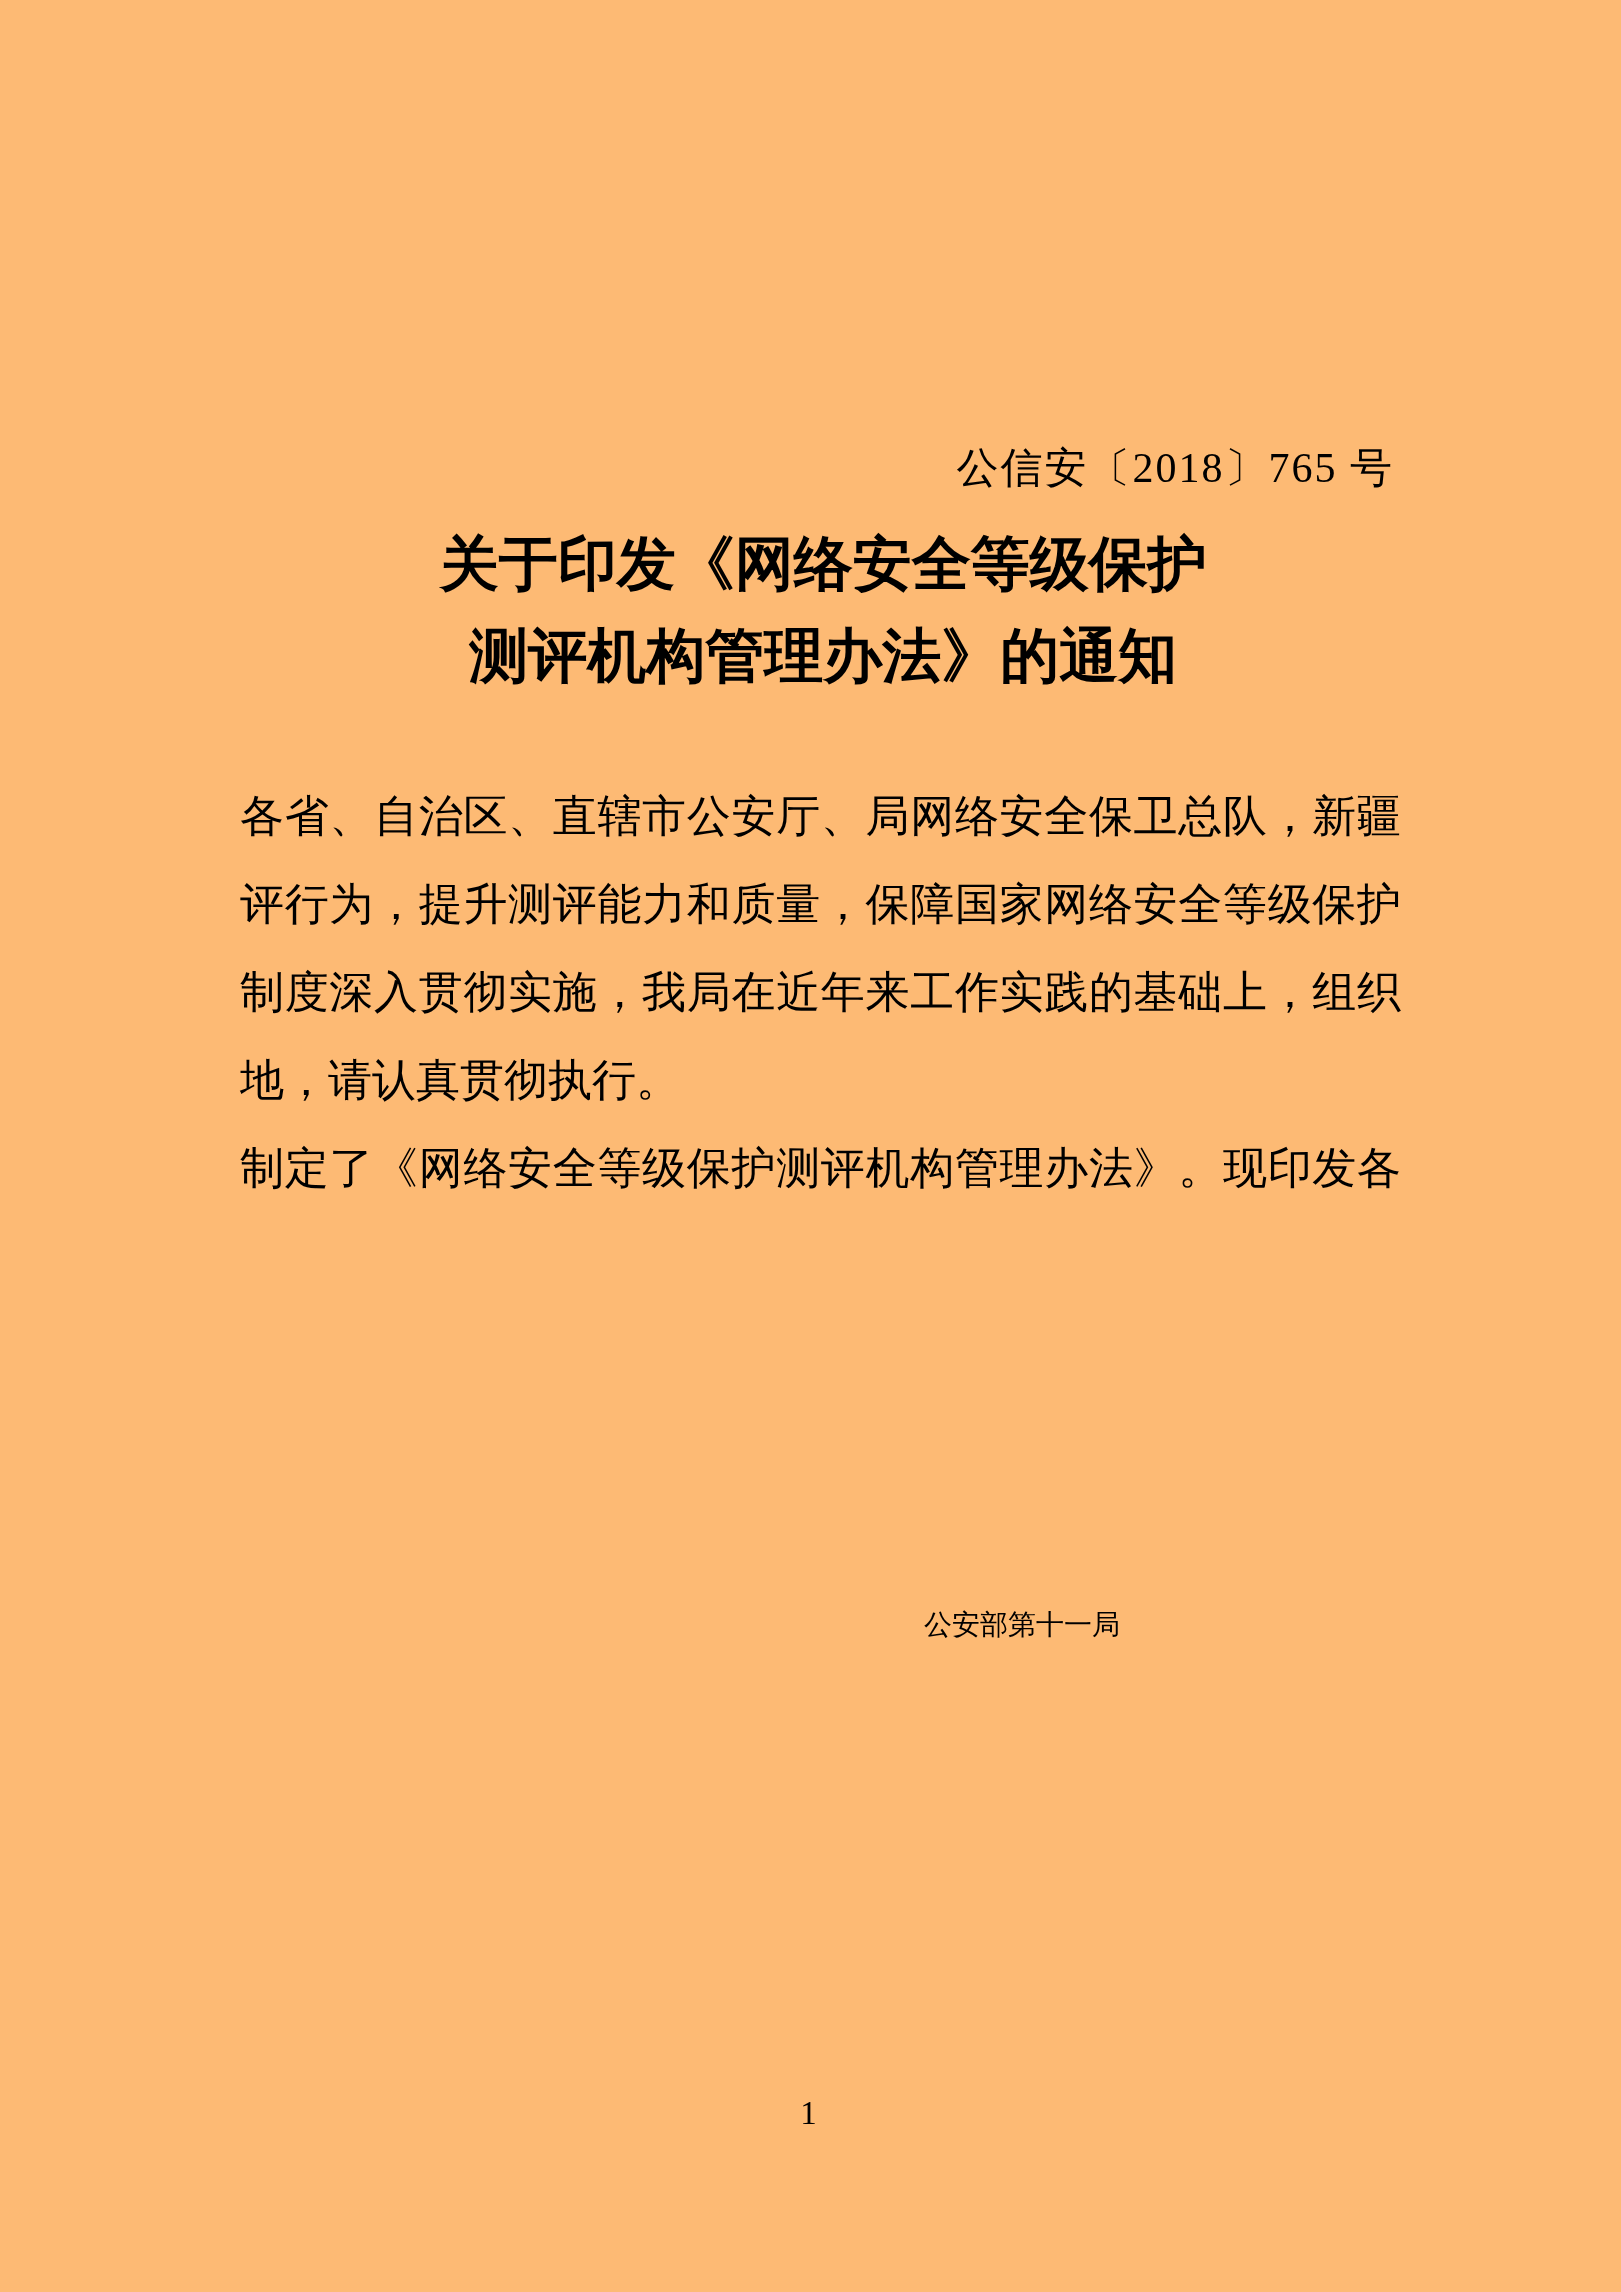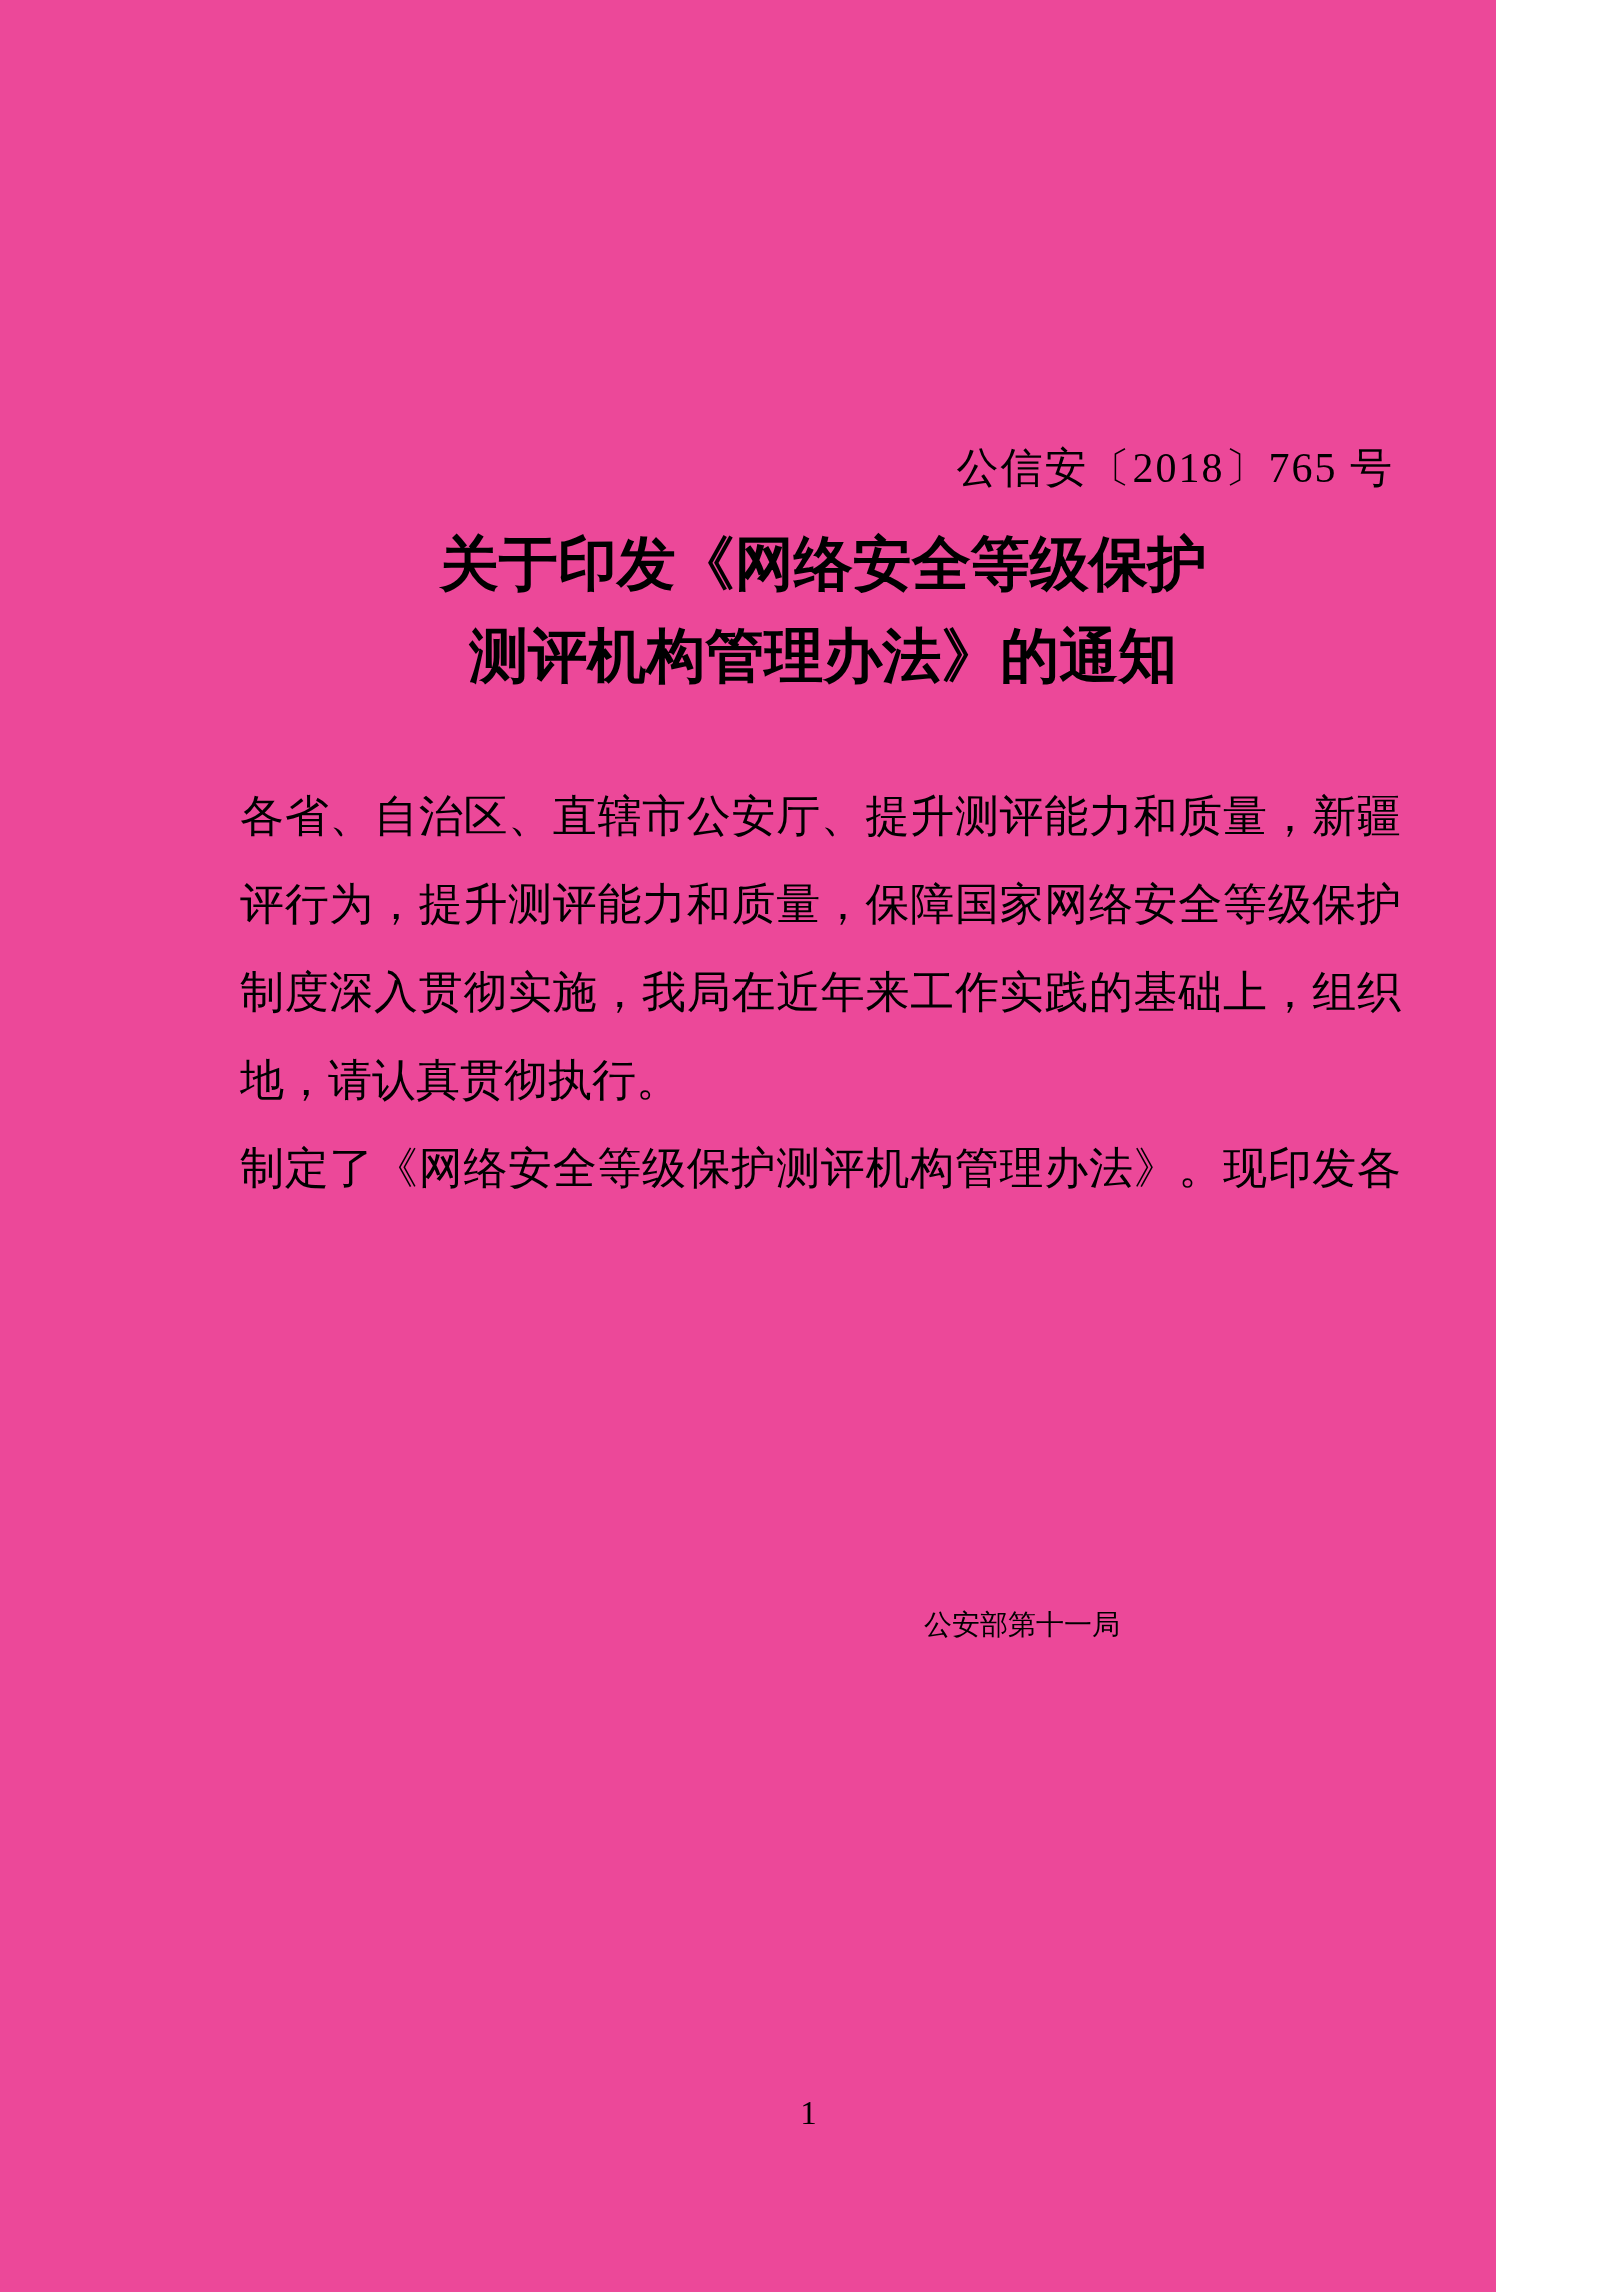--- a/index.html
+++ b/index.html
@@ -2,23 +2,23 @@
 <html><head>
 <meta charset="utf-8">
 <style>
   html, body {
     margin: 0;
     padding: 0;
     background: #ffffff;
   }
   .page {
     position: relative;
-    width: 1496px;
+    width: 1621px;
     height: 2293px;
-    background: #ec4899;
+    background: #fdba74;
     color: #000000;
     font-family: "Liberation Serif", "DejaVu Serif", serif;
     overflow: hidden;
   }
   .doc-number {
     position: absolute;
     top: 443px;
     left: 245px;
     width: 1149px;
     text-align: right;
@@ -82,21 +82,21 @@
 
   <div class="doc-number">公信安〔2018〕765 号</div>
 
   <h1 class="title-block">
     <span class="title-line">关于印发《网络安全等级保护</span>
     <span class="title-line">测评机构管理办法》的通知</span>
   </h1>
 
   <div class="body-block">
     <p class="para">
-      <span class="line just">各省、自治区、直辖市公安厅、提升测评能力和质量，新疆</span>
+      <span class="line just">各省、自治区、直辖市公安厅、局网络安全保卫总队，新疆</span>
     </p>
     <p class="para">
       <span class="line just">评行为，提升测评能力和质量，保障国家网络安全等级保护</span>
       <span class="line just">制度深入贯彻实施，我局在近年来工作实践的基础上，组织</span>
       <span class="line">地，请认真贯彻执行。</span>
       <span class="line just">制定了《网络安全等级保护测评机构管理办法》。现印发各</span>
     </p>
   </div>
 
   <div class="signature-block">

